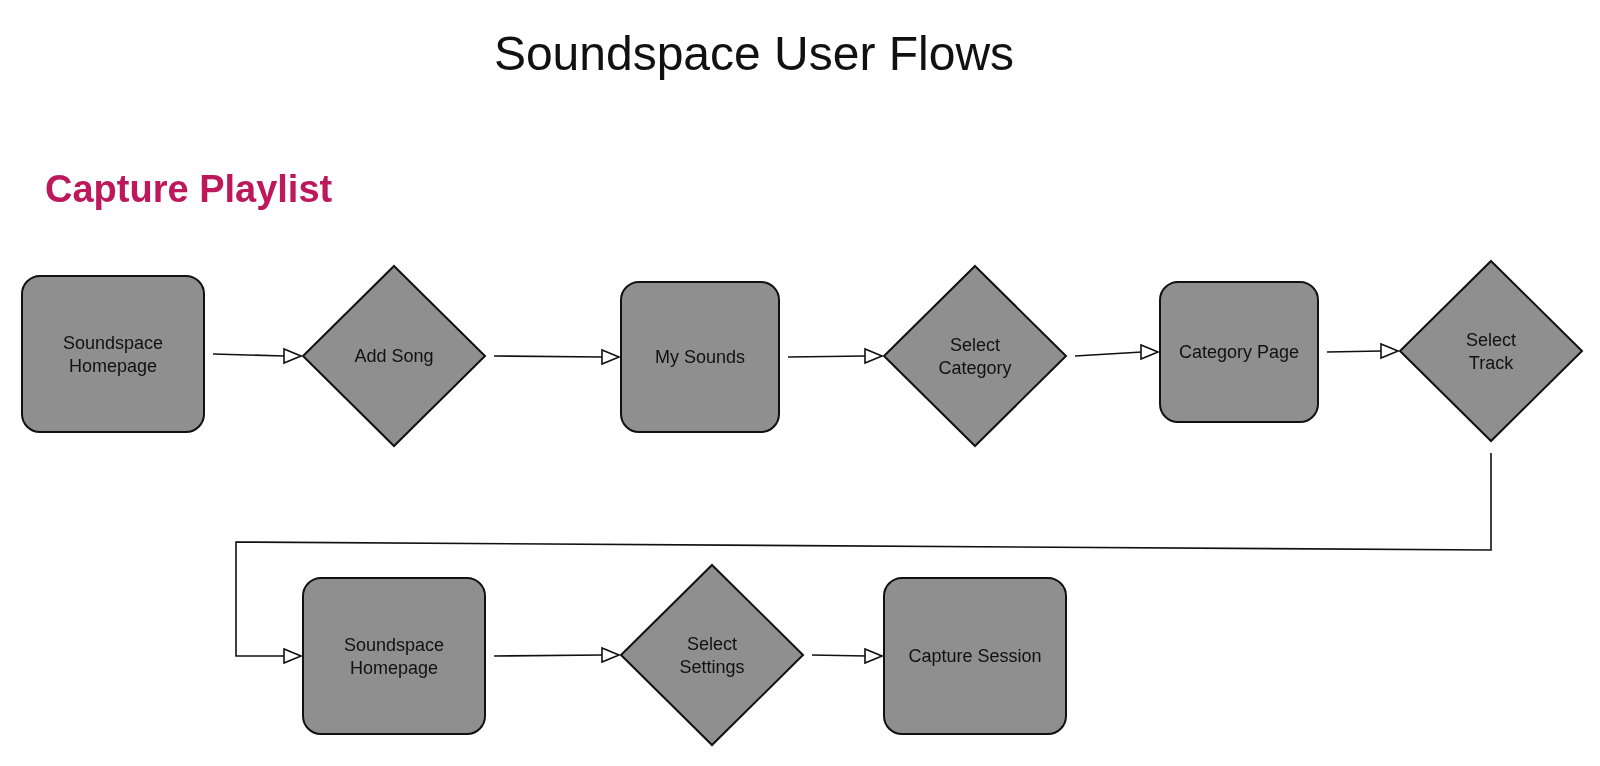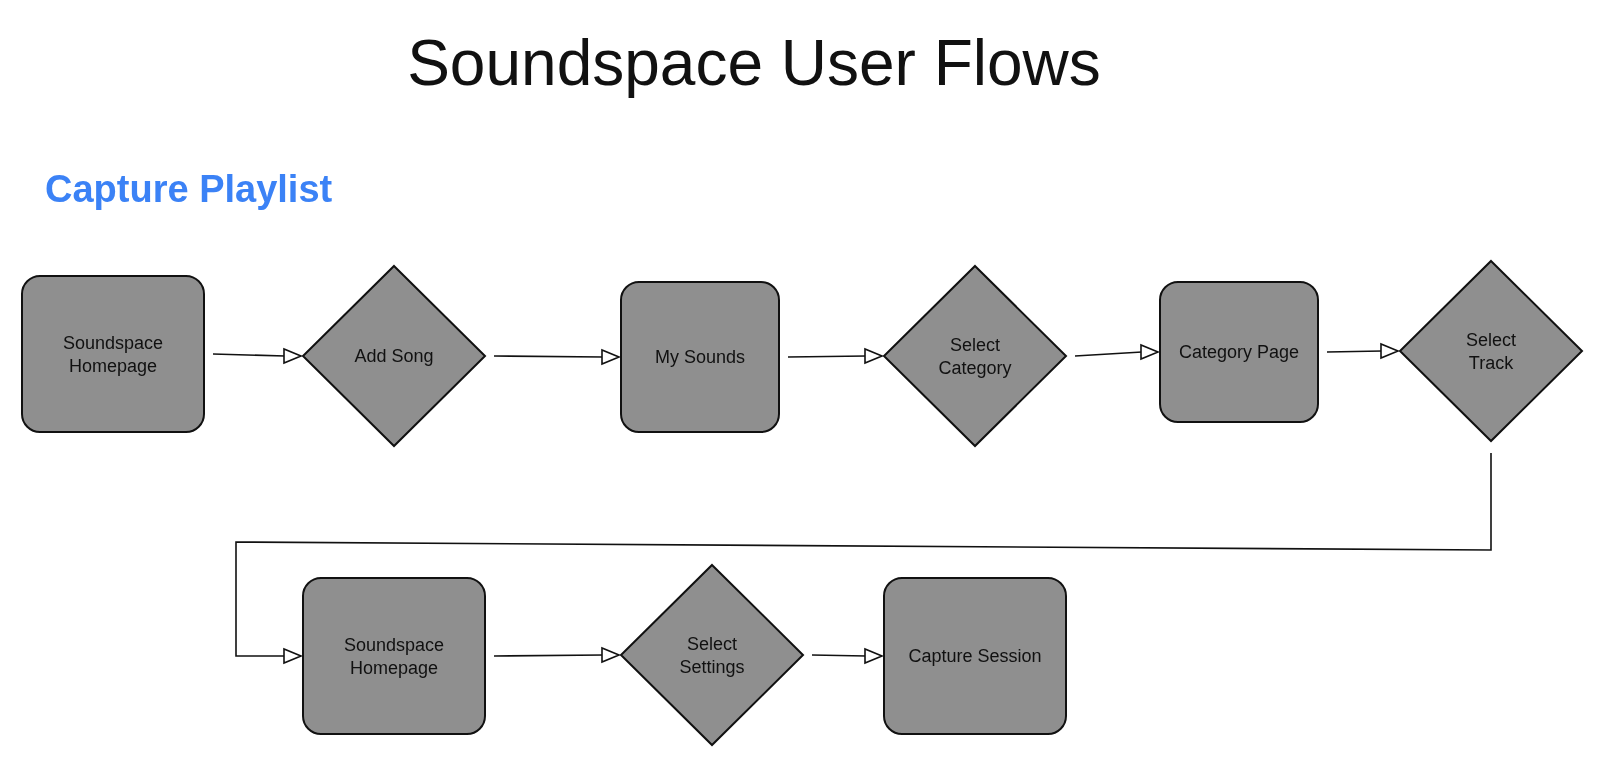--- a/index.html
+++ b/index.html
@@ -1,20 +1,20 @@
 <!DOCTYPE html>
 <html><head>
   <meta charset="utf-8">
   <style>
     html, body { margin: 0; padding: 0; background: #ffffff; }
     body { width: 1600px; height: 766px; position: relative; overflow: hidden;
            font-family: "Liberation Sans", sans-serif; color: #111; }
     .title { position: absolute; left: 0; width: 1508px; top: 26px; text-align: center;
-             font-size: 64px; font-weight: normal; margin: 0; color: #111; }
-    .section { position: absolute; left: 45px; top: 168px; font-size: 38px; margin: 0; color: #3b82f6; }
+             font-size: 48px; font-weight: normal; margin: 0; color: #111; }
+    .section { position: absolute; left: 45px; top: 168px; font-size: 38px; margin: 0; color: #be185d; }
     svg { position: absolute; left: 0; top: 0; }
     .node-shape { fill: #8f8f8f; stroke: #111; stroke-width: 2; }
     .node-text { font-family: "Liberation Sans", sans-serif; font-size: 18px; fill: #111; text-anchor: middle; }
     .edge { stroke: #111; stroke-width: 1.6; fill: none; }
     .arrowhead { fill: #ffffff; stroke: #111; stroke-width: 1.6; }
   </style>
 </head>
 <body>
 
 <h1 class="title">Soundspace User Flows</h1>

